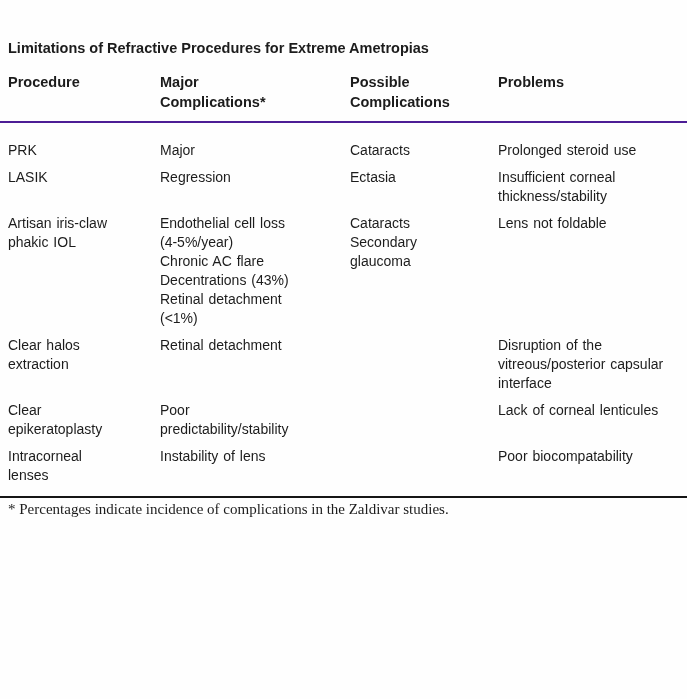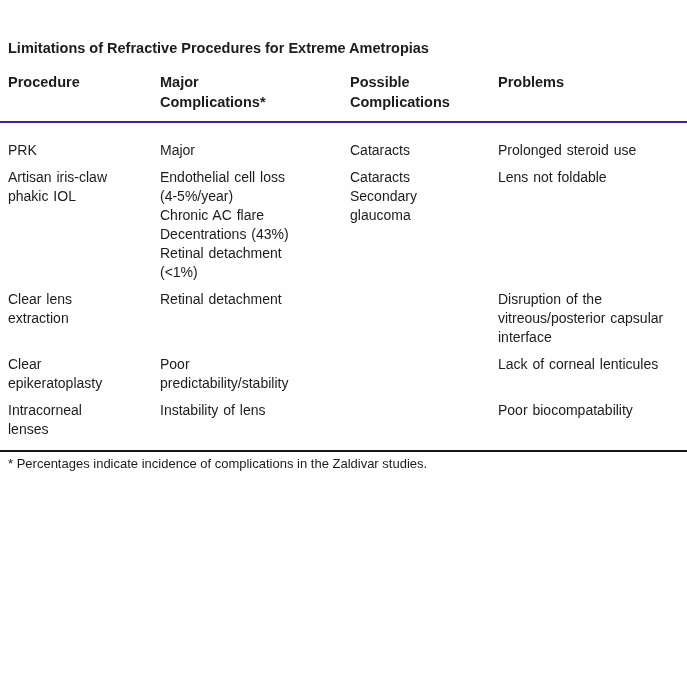--- a/index.html
+++ b/index.html
@@ -55,22 +55,23 @@
     white-space: pre-line;
     padding: 4px 6px 4px 0;
     word-spacing: 1px;
   }
   th:first-child, td:first-child { padding-left: 8px; }
   tbody tr:first-child td { padding-top: 18px; }
   .footnote {
     border-top: 2px solid #151515;
     margin-top: 7px;
     padding: 5px 8px 0 8px;
-    font-size: 13px;
+    font-size: 15px;
     line-height: 13px;
+    font-family: Liberation Serif, serif;
   }
 </style>
 </head>
 <body>
 
 <div class="page">
 
   <div class="table-title">Limitations of Refractive Procedures for Extreme Ametropias</div>
 
   <table class="limitations">
@@ -91,35 +92,42 @@
       </tr>
     </thead>
     <tbody>
       <tr>
         <td>PRK</td>
         <td>Major</td>
         <td>Cataracts</td>
         <td>Prolonged steroid use</td>
       </tr>
       <tr>
+        <td>LASIK</td>
+        <td>Regression</td>
+        <td>Ectasia</td>
+        <td>Insufficient corneal
+thickness/stability</td>
+      </tr>
+      <tr>
         <td>Artisan iris-claw
 phakic IOL</td>
         <td>Endothelial cell loss
 (4-5%/year)
 Chronic AC flare
 Decentrations (43%)
 Retinal detachment
 (&lt;1%)</td>
         <td>Cataracts
 Secondary
 glaucoma</td>
         <td>Lens not foldable</td>
       </tr>
       <tr>
-        <td>Clear lens
+        <td>Clear halos
 extraction</td>
         <td>Retinal detachment</td>
         <td></td>
         <td>Disruption of the
 vitreous/posterior capsular
 interface</td>
       </tr>
       <tr>
         <td>Clear
 epikeratoplasty</td>

